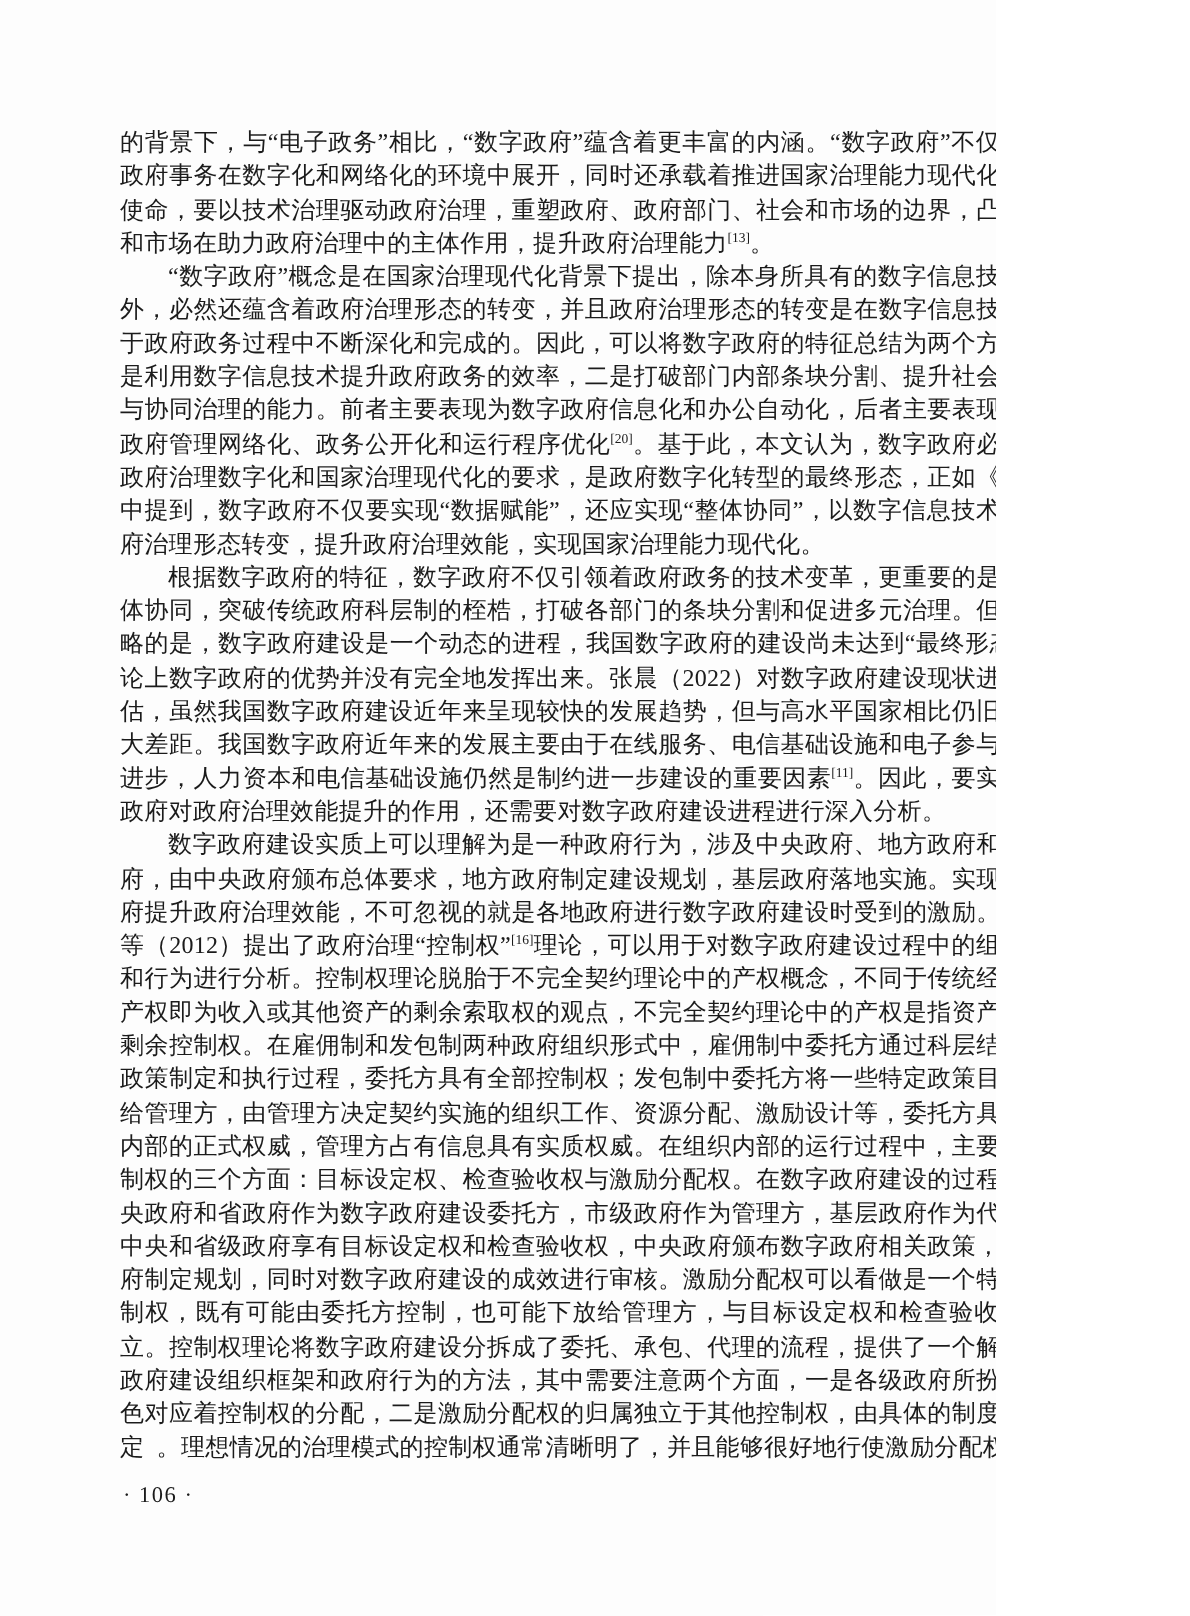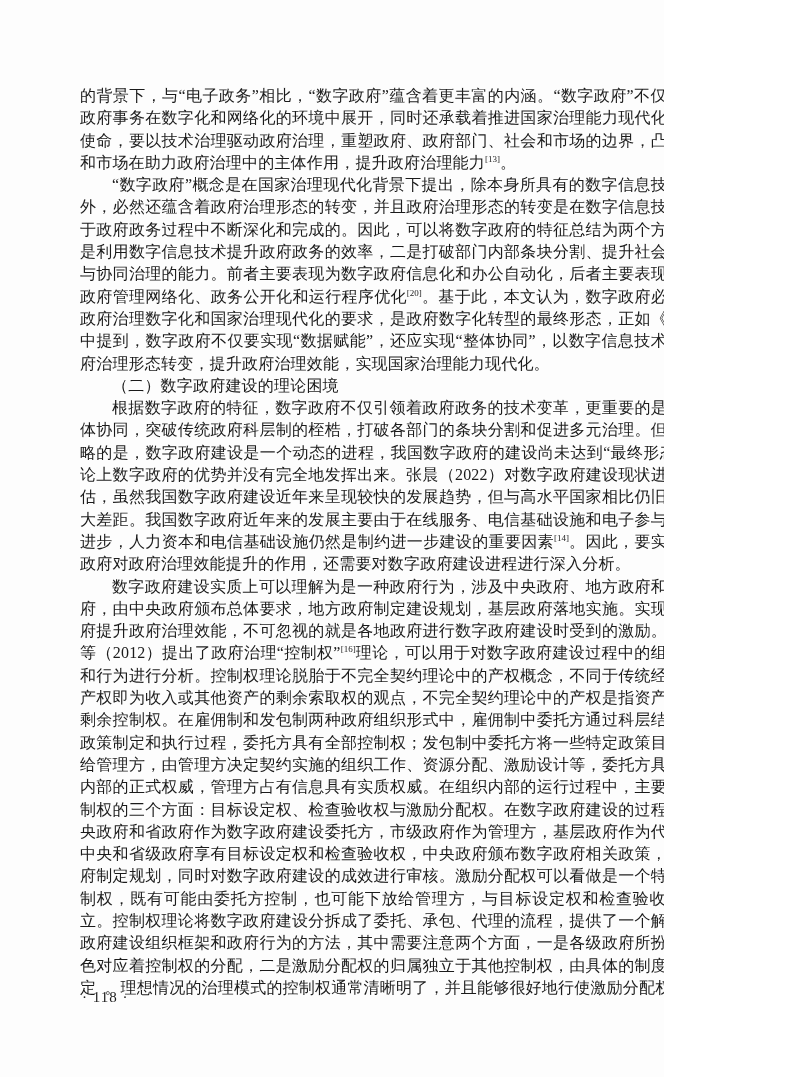--- a/index.html
+++ b/index.html
@@ -41,18 +41,17 @@
     letter-spacing: 1px;
   }
 </style>
 </head>
 <body>
 
 <div class="page">
   <div class="article">
       <p class="para">的背景下，与“电子政务”相比，“数字政府”蕴含着更丰富的内涵。“数字政府”不仅意味着政府事务在数字化和网络化的环境中展开，同时还承载着推进国家治理能力现代化的重要使命，要以技术治理驱动政府治理，重塑政府、政府部门、社会和市场的边界，凸显社会和市场在助力政府治理中的主体作用，提升政府治理能力<sup>[13]</sup>。</p>
       <p class="para indent">“数字政府”概念是在国家治理现代化背景下提出，除本身所具有的数字信息技术特征外，必然还蕴含着政府治理形态的转变，并且政府治理形态的转变是在数字信息技术应用于政府政务过程中不断深化和完成的。因此，可以将数字政府的特征总结为两个方面，一是利用数字信息技术提升政府政务的效率，二是打破部门内部条块分割、提升社会主体参与协同治理的能力。前者主要表现为数字政府信息化和办公自动化，后者主要表现为数字政府管理网络化、政务公开化和运行程序优化<sup>[20]</sup>。基于此，本文认为，数字政府必须达到政府治理数字化和国家治理现代化的要求，是政府数字化转型的最终形态，正如《意见》中提到，数字政府不仅要实现“数据赋能”，还应实现“整体协同”，以数字信息技术引领政府治理形态转变，提升政府治理效能，实现国家治理能力现代化。</p>
-      <p class="para indent">（二）数字政府建设的理论困境</p>
-      <p class="para indent">根据数字政府的特征，数字政府不仅引领着政府政务的技术变革，更重要的是实现整体协同，突破传统政府科层制的桎梏，打破各部门的条块分割和促进多元治理。但容易忽略的是，数字政府建设是一个动态的进程，我国数字政府的建设尚未达到“最终形态”，理论上数字政府的优势并没有完全地发挥出来。张晨（2022）对数字政府建设现状进行了评估，虽然我国数字政府建设近年来呈现较快的发展趋势，但与高水平国家相比仍旧存在较大差距。我国数字政府近年来的发展主要由于在线服务、电信基础设施和电子参与方面的进步，人力资本和电信基础设施仍然是制约进一步建设的重要因素<sup>[14]</sup>。因此，要实现数字政府对政府治理效能提升的作用，还需要对数字政府建设进程进行深入分析。</p>
+      <p class="para indent">根据数字政府的特征，数字政府不仅引领着政府政务的技术变革，更重要的是实现整体协同，突破传统政府科层制的桎梏，打破各部门的条块分割和促进多元治理。但容易忽略的是，数字政府建设是一个动态的进程，我国数字政府的建设尚未达到“最终形态”，理论上数字政府的优势并没有完全地发挥出来。张晨（2022）对数字政府建设现状进行了评估，虽然我国数字政府建设近年来呈现较快的发展趋势，但与高水平国家相比仍旧存在较大差距。我国数字政府近年来的发展主要由于在线服务、电信基础设施和电子参与方面的进步，人力资本和电信基础设施仍然是制约进一步建设的重要因素<sup>[11]</sup>。因此，要实现数字政府对政府治理效能提升的作用，还需要对数字政府建设进程进行深入分析。</p>
       <p class="para indent">数字政府建设实质上可以理解为是一种政府行为，涉及中央政府、地方政府和基层政府，由中央政府颁布总体要求，地方政府制定建设规划，基层政府落地实施。实现数字政府提升政府治理效能，不可忽视的就是各地政府进行数字政府建设时受到的激励。周雪光等（2012）提出了政府治理“控制权”<sup>[16]</sup>理论，可以用于对数字政府建设过程中的组织安排和行为进行分析。控制权理论脱胎于不完全契约理论中的产权概念，不同于传统经济学中产权即为收入或其他资产的剩余索取权的观点，不完全契约理论中的产权是指资产使用的剩余控制权。在雇佣制和发包制两种政府组织形式中，雇佣制中委托方通过科层结构控制政策制定和执行过程，委托方具有全部控制权；发包制中委托方将一些特定政策目标承包给管理方，由管理方决定契约实施的组织工作、资源分配、激励设计等，委托方具有组织内部的正式权威，管理方占有信息具有实质权威。在组织内部的运行过程中，主要关注控制权的三个方面：目标设定权、检查验收权与激励分配权。在数字政府建设的过程中，中央政府和省政府作为数字政府建设委托方，市级政府作为管理方，基层政府作为代理方。中央和省级政府享有目标设定权和检查验收权，中央政府颁布数字政府相关政策，省级政府制定规划，同时对数字政府建设的成效进行审核。激励分配权可以看做是一个特定的控制权，既有可能由委托方控制，也可能下放给管理方，与目标设定权和检查验收权相独立。控制权理论将数字政府建设分拆成了委托、承包、代理的流程，提供了一个解读数字政府建设组织框架和政府行为的方法，其中需要注意两个方面，一是各级政府所扮演的角色对应着控制权的分配，二是激励分配权的归属独立于其他控制权，由具体的制度安排决定 。理想情况的治理模式的控制权通常清晰明了，并且能够很好地行使激励分配权，</p>
     </div>
-  <div class="footer">· 118 ·</div>
+  <div class="footer">· 106 ·</div>
 </div>
 
 </body></html>

